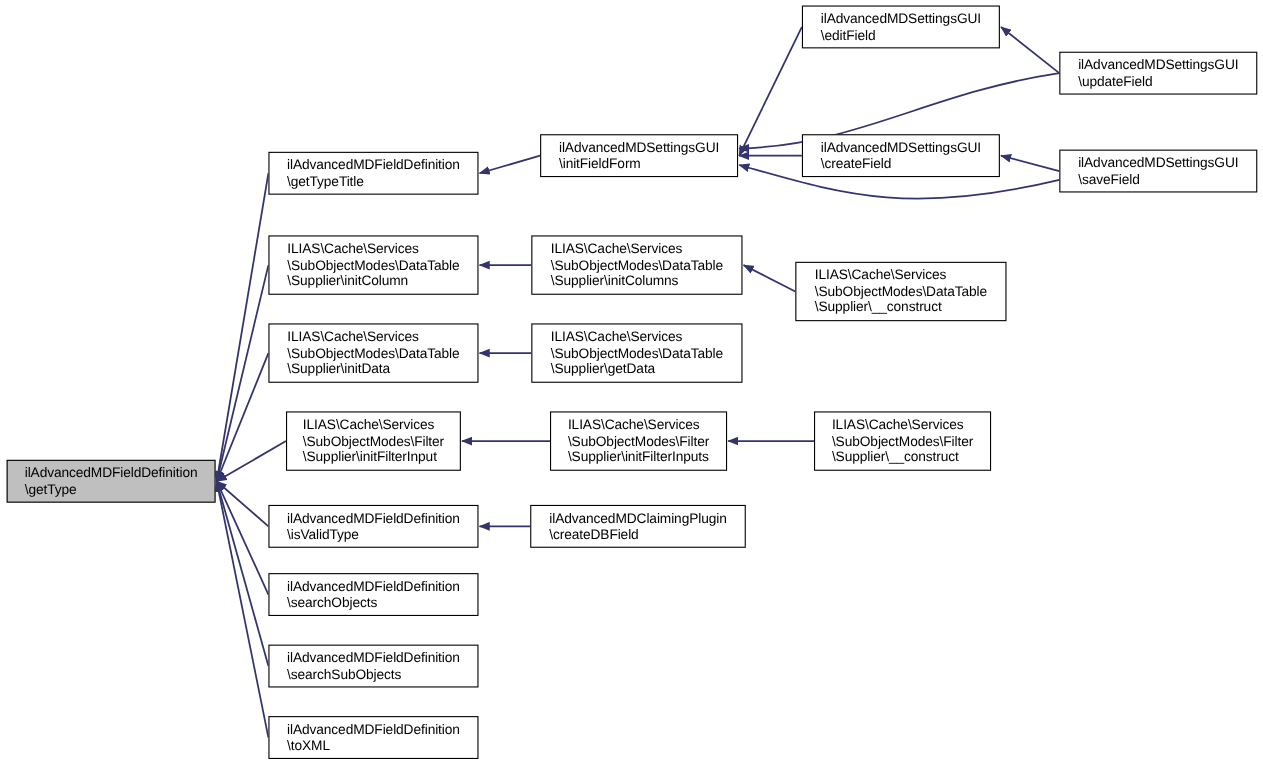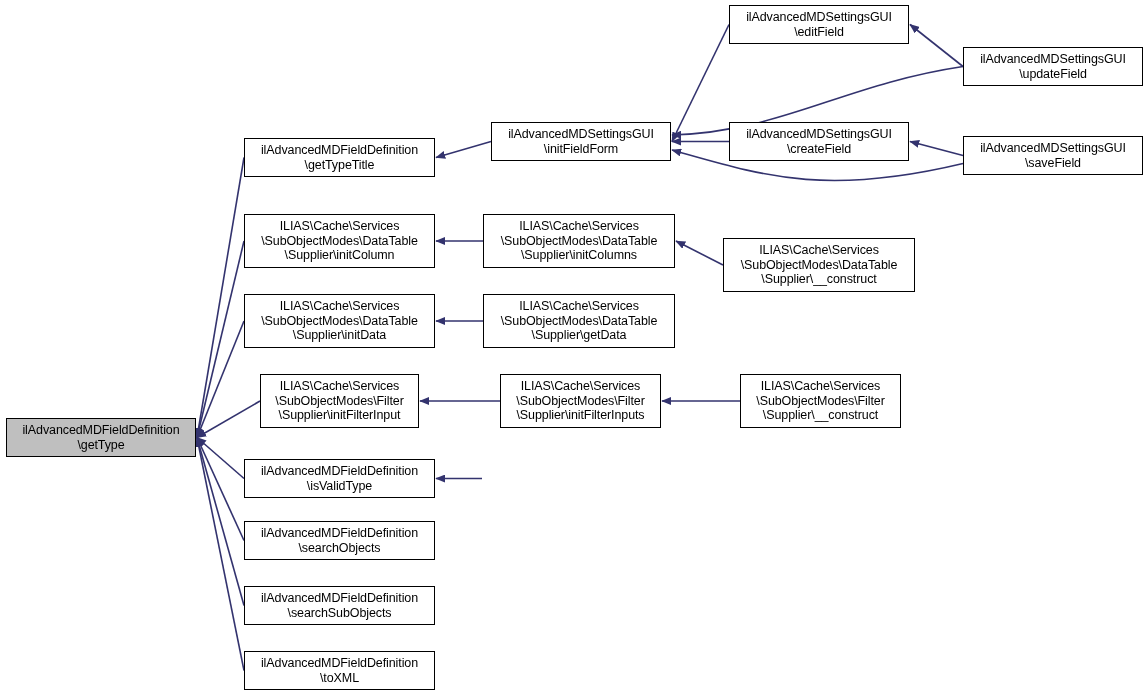--- a/index.html
+++ b/index.html
@@ -4,21 +4,21 @@
 <title>Call graph</title>
 <style>
   html,body{margin:0;padding:0;background:#ffffff;}
   body{width:1148px;height:697px;overflow:hidden;
        font-family:"Liberation Sans","DejaVu Sans",sans-serif;}
   #canvas{position:relative;width:1148px;height:697px;background:#ffffff;}
   #edges{position:absolute;left:0;top:0;width:1148px;height:697px;}
   .node{position:absolute;box-sizing:border-box;
         border:1px solid #000000;background:#ffffff;
         display:flex;align-items:center;justify-content:center;
-        text-align:center;color:#000000;font-size:12.5px;line-height:14.6px;
+        text-align:left;color:#000000;font-size:12.5px;line-height:14.6px;
         letter-spacing:-0.1px;}
   .node .lbl{display:block;padding:0 3px;white-space:pre-line;}
   .node.highlight{background:#bfbfbf;border:1px solid #000000;}
 </style>
 </head>
 <body>
 
 <div id="canvas">
 
   <svg id="edges" viewBox="0 0 1148 697" xmlns="http://www.w3.org/2000/svg">
@@ -107,20 +107,24 @@
   <div class="node" style="left:483px;top:294px;width:192px;height:54px;">
     <span class="lbl">ILIAS\Cache\Services
 \SubObjectModes\DataTable
 \Supplier\getData</span>
   </div>
   <div class="node" style="left:500px;top:374px;width:161px;height:54px;">
     <span class="lbl">ILIAS\Cache\Services
 \SubObjectModes\Filter
 \Supplier\initFilterInputs</span>
   </div>
+  <div class="node" style="left:482px;top:459px;width:196px;height:39px;">
+    <span class="lbl">ilAdvancedMDClaimingPlugin
+\createDBField</span>
+  </div>
 
   <div class="node" style="left:729px;top:5px;width:180px;height:39px;">
     <span class="lbl">ilAdvancedMDSettingsGUI
 \editField</span>
   </div>
   <div class="node" style="left:729px;top:122px;width:180px;height:39px;">
     <span class="lbl">ilAdvancedMDSettingsGUI
 \createField</span>
   </div>
   <div class="node" style="left:723px;top:238px;width:192px;height:54px;">

